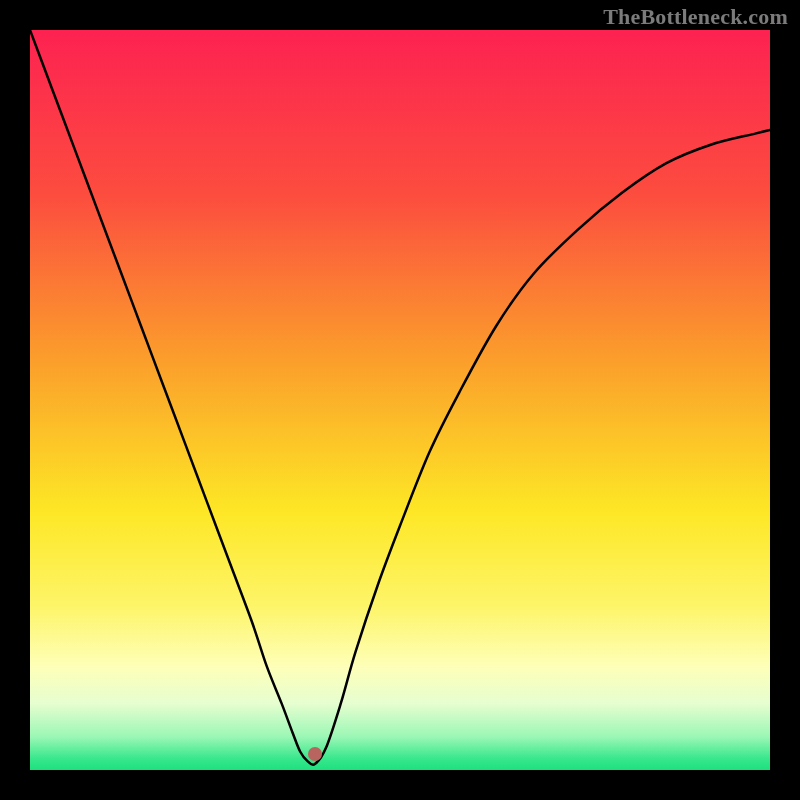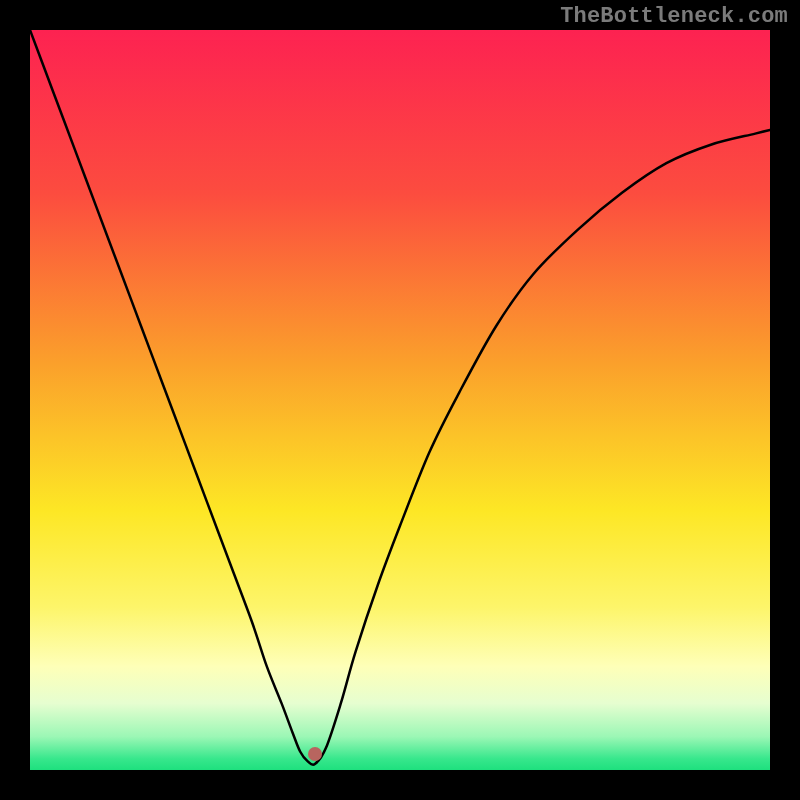--- a/index.html
+++ b/index.html
@@ -15,21 +15,21 @@
     top: 0;
     left: 0;
     width: 800px;
     height: 800px;
     background: #000;
   }
   .watermark {
     position: absolute;
     top: 4px;
     right: 12px;
-    font-family: Liberation Mono, monospace;
+    font-family: Liberation Serif, serif;
     font-size: 22px;
     font-weight: 600;
     color: #7b7b7b;
     letter-spacing: 0.2px;
   }
   .plot {
     position: absolute;
     background: #fff;
   }
   .gradient {

